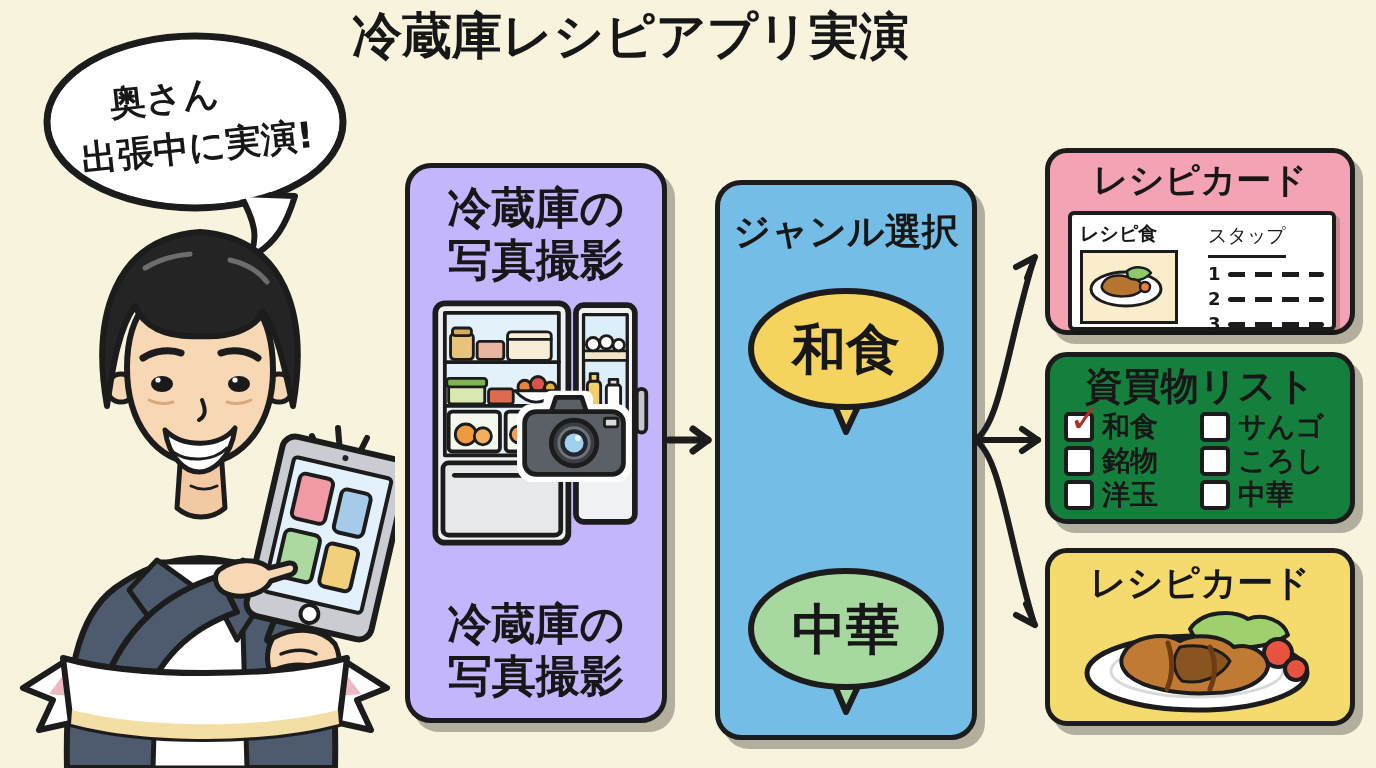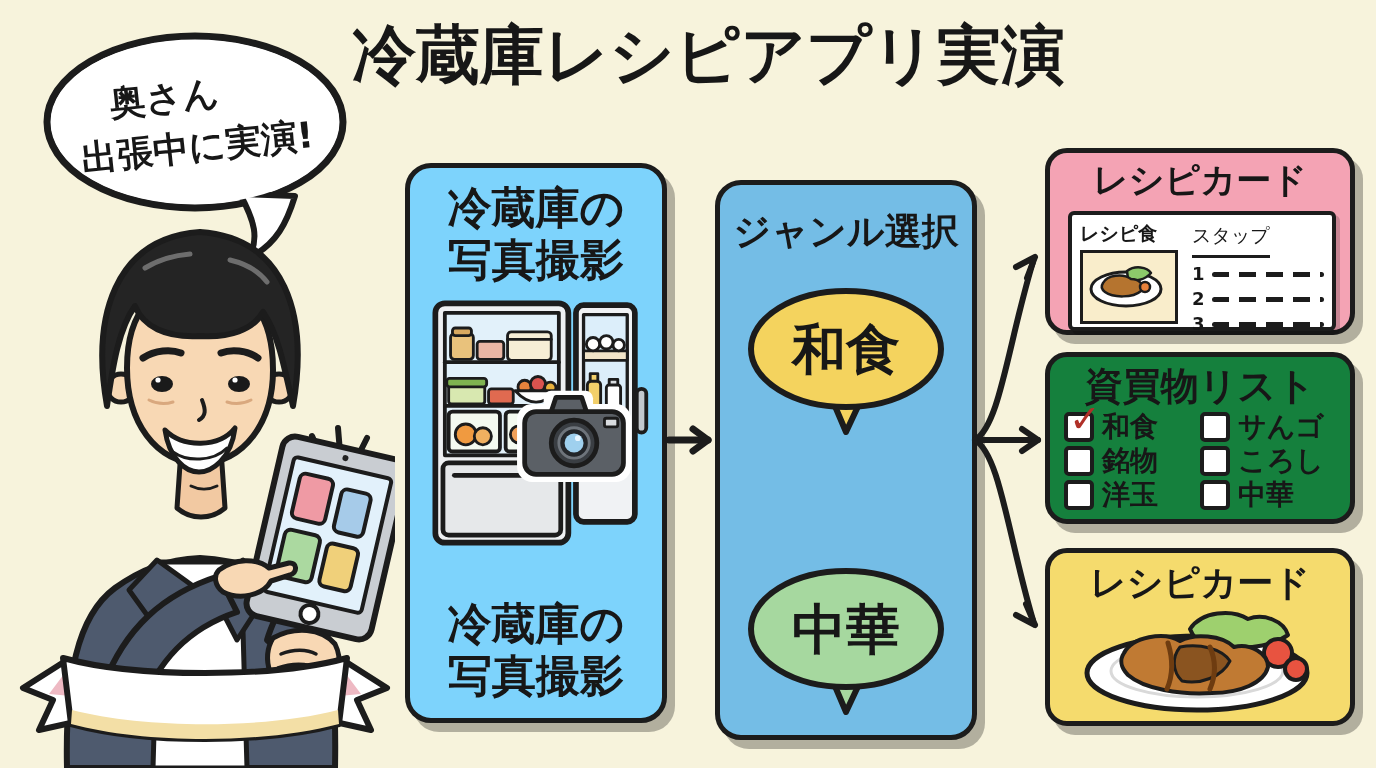--- a/index.html
+++ b/index.html
@@ -2,21 +2,21 @@
 <html><head>
 <meta charset="utf-8">
 <style>
   html,body{margin:0;padding:0;}
   body{font-family:"DejaVu Sans","Liberation Sans",sans-serif;}
   #canvas{position:relative;width:1376px;height:768px;overflow:hidden;background:#f7f3dc;}
   .abs{position:absolute;}
   .jp{font-family:"DejaVu Sans","Liberation Sans",sans-serif;color:#171717;}
 
   
-  #main-title{left:352px;top:22px;width:850px;font-size:64px;font-weight:900;letter-spacing:0px;line-height:1.05;}
+  #main-title{left:352px;top:10px;width:850px;font-size:50px;font-weight:900;letter-spacing:0px;line-height:1.05;}
 
   
   #speech-svg{left:35px;top:22px;}
   #speech-text{left:78px;top:68px;width:256px;transform:rotate(-6deg);font-weight:900;font-size:36px;line-height:1.45;}
   #speech-text .l1{padding-left:34px;}
 
   
   .step-box{border:5px solid #1c1c1c;border-radius:26px;box-shadow:8px 9px 0 rgba(0,0,0,0.28);}
   #photo-box{left:405px;top:163px;width:252px;height:550px;}
   #genre-box{left:715px;top:163px;width:252px;height:550px;}
@@ -35,21 +35,21 @@
   
   .out-box{border:5px solid #1c1c1c;border-radius:22px;box-shadow:8px 9px 0 rgba(0,0,0,0.28);}
   #recipe-box{left:1045px;top:148px;width:300px;height:177px;}
   #list-box{left:1045px;top:352px;width:300px;height:162px;}
   #dish-box{left:1045px;top:548px;width:300px;height:168px;}
   #recipe-box .box-heading{top:4px;font-size:35px;}
   #list-box .box-heading{top:4px;font-size:38px;}
   #dish-box .box-heading{top:6px;font-size:36px;}
 
   
-  #recipe-card{left:18px;top:58px;width:244px;height:100px;background:#ffffff;border:4px solid #1c1c1c;border-radius:6px;box-shadow:4px 4px 0 rgba(0,0,0,0.18);display:flex;gap:8px;padding:6px 8px;}
+  #recipe-card{left:18px;top:58px;width:244px;height:100px;background:#ffffff;border:4px solid #1c1c1c;border-radius:6px;box-shadow:4px 4px 0 rgba(0,0,0,0.18);display:flex;gap:24px;padding:6px 8px;}
   .card-left{width:104px;}
   .card-title{font-size:19px;font-weight:900;}
   .card-food{margin-top:3px;width:92px;height:68px;background:#f9edcb;border:3px solid #1c1c1c;}
   .card-right{flex:1;padding-top:2px;}
   .steps-label{display:inline-block;font-size:19px;font-weight:400;border-bottom:3px solid #1c1c1c;padding-bottom:6px;}
   .step-row{display:flex;align-items:center;gap:7px;margin-top:7px;}
   .step-num{font-size:18px;font-weight:900;line-height:1;}
   .dash-line{flex:1;height:5px;border-radius:3px;background:repeating-linear-gradient(90deg,#1c1c1c 0 17px,transparent 17px 27px);}
 
   
@@ -81,21 +81,21 @@
   <svg id="speech-svg" class="abs" width="330" height="240" viewBox="0 0 330 240">
     <ellipse cx="160" cy="100" rx="148" ry="86" fill="#ffffff" class="stroke" stroke-width="7"></ellipse>
     <path d="M205 172 C220 200 224 216 214 236 C242 222 252 200 260 174 Z" fill="#ffffff" class="stroke" stroke-width="6"></path>
     <ellipse cx="160" cy="100" rx="144" ry="82" fill="#ffffff" stroke="none"></ellipse>
   </svg>
   <div id="speech-text" class="abs jp">
     <div class="l1">奥さん</div>
     <div class="l2">出張中に実演!</div>
   </div>
 
-  <div id="photo-box" class="abs step-box" style="background-color: #7dd3fc;">
+  <div id="photo-box" class="abs step-box" style="background-color: #c4b5fd;">
     <div class="abs box-heading jp">
       <div>冷蔵庫の</div>
       <div>写真撮影</div>
     </div>
 
     <svg id="fridge-svg" class="abs" width="238" height="266" viewBox="0 0 250 280">
 
       <rect x="18" y="14" width="140" height="252" rx="10" fill="#eef0f2" class="stroke" stroke-width="6"></rect>
       <rect x="28" y="24" width="120" height="150" fill="#e2f1fa" class="stroke" stroke-width="4"></rect>
       <line x1="28" y1="76" x2="148" y2="76" class="stroke" stroke-width="4"></line>

